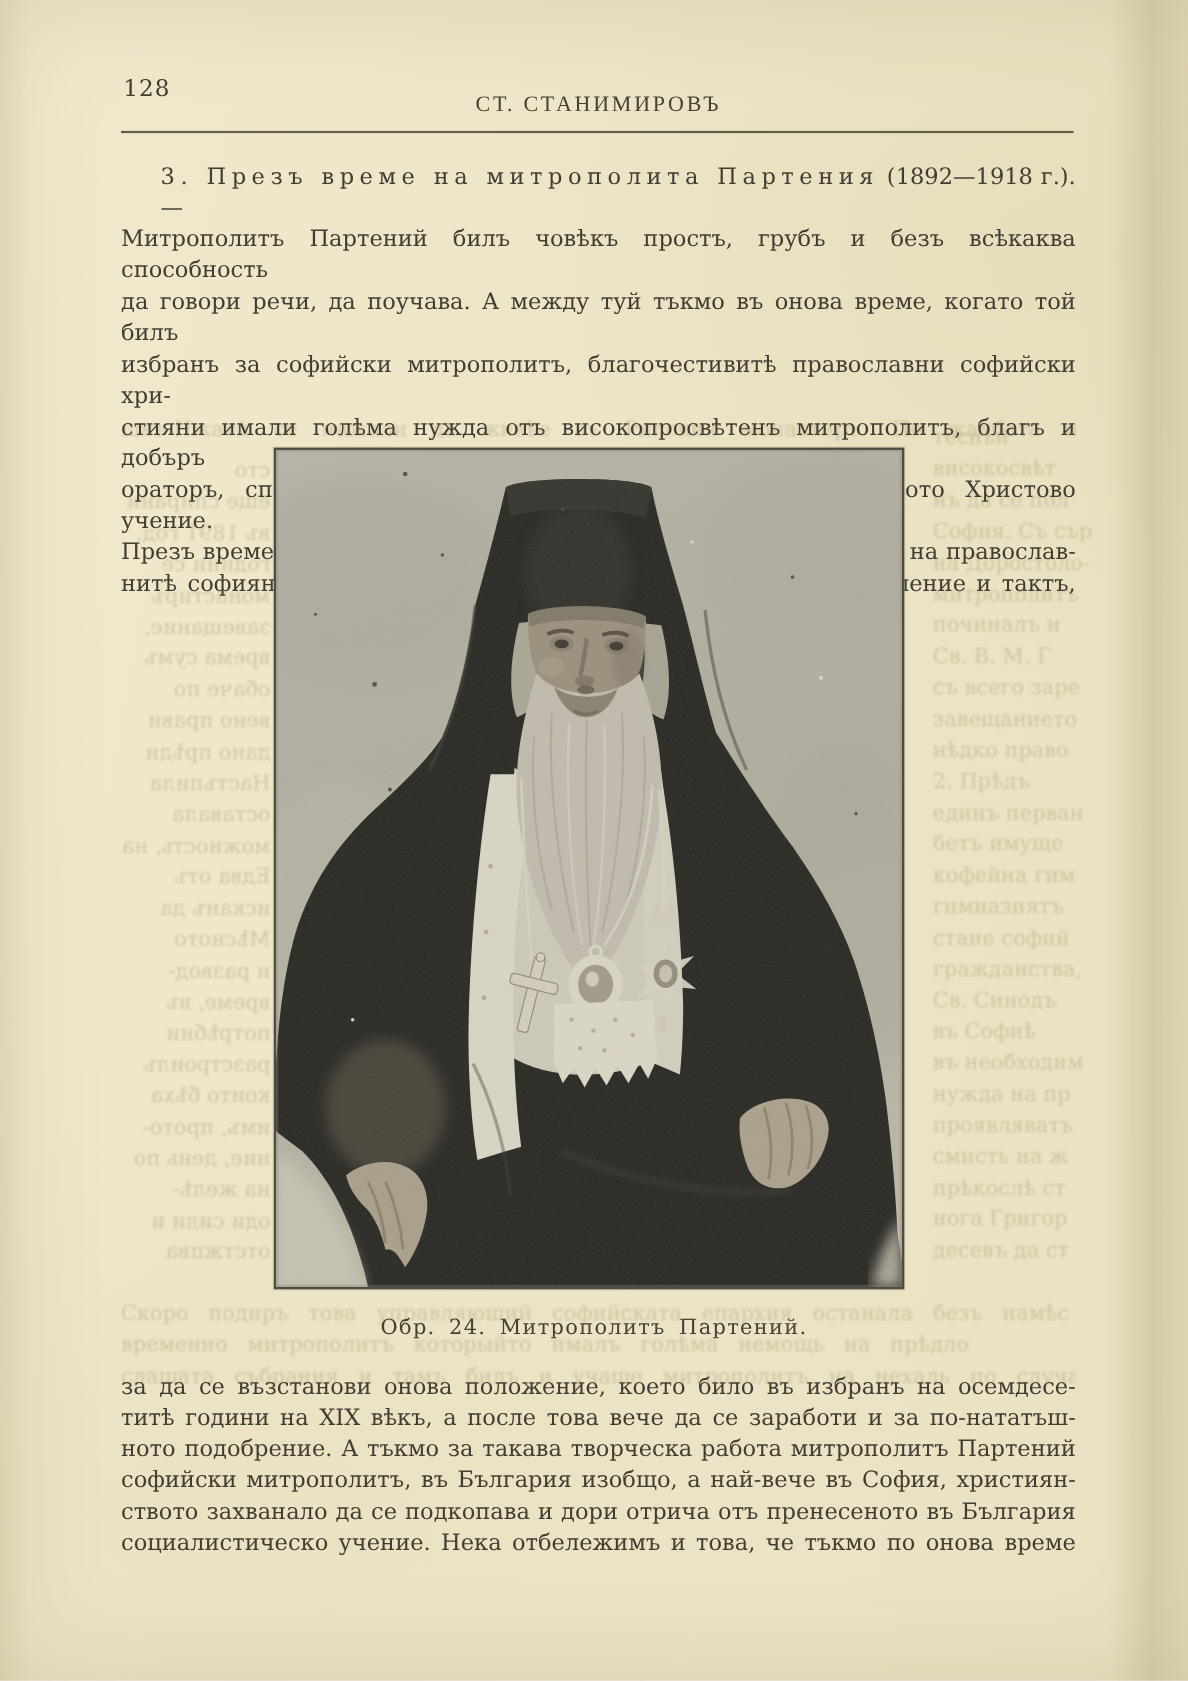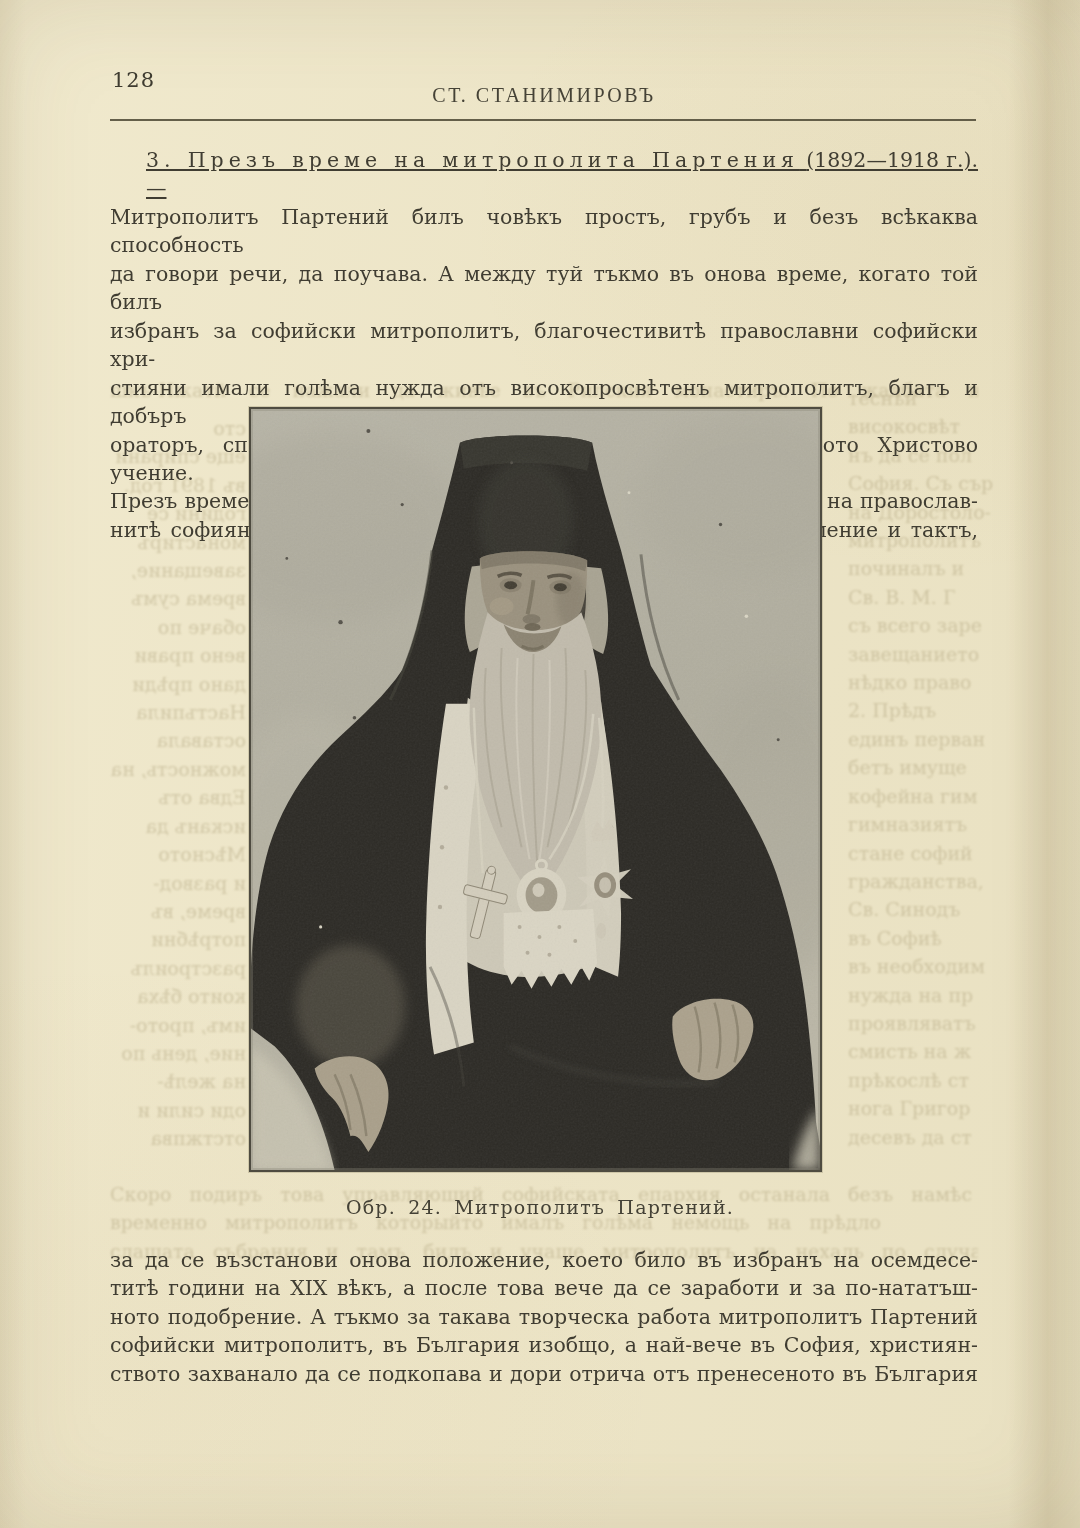--- a/index.html
+++ b/index.html
@@ -16,21 +16,21 @@
   
   #page-num{left:112px;top:68px;font-size:21px;letter-spacing:1px;}
   #running-title{left:110px;top:84px;width:868px;text-align:center;
     font-size:20px;letter-spacing:2.5px;color:#45423６;color:#454236;font-family:Liberation Serif, serif;}
   #header-rule{left:110px;top:119px;width:866px;height:2px;background:#4b4733;opacity:.85;}
   
   .textblock{left:110px;width:868px;font-size:20.5px;line-height:28.45px;color:#403d32;}
   #para-1{top:146px;}
   #para-2{top:1246px;}
   .line{text-align:justify;text-align-last:justify;white-space:normal;}
-  .heading-line{padding-left:36px;text-decoration:underline;}
+  .heading-line{padding-left:36px;}
   .sp{letter-spacing:5px;}
   
   #portrait{left:249px;top:407px;width:569px;height:761px;border:2px solid #4e4b40;
     background:#b3b0a2;box-shadow:0 0 0 1px rgba(120,110,80,.25);}
   #portrait svg{display:block;width:100%;height:100%;}
   #fig-caption{left:106px;top:1196px;width:868px;text-align:center;
     font-size:19px;letter-spacing:1.2px;word-spacing:5px;color:#44413６;color:#444136;}
   
   .ghost{color:#a89b74;opacity:.42;filter:blur(0.8px);font-size:19px;line-height:28.4px;
     pointer-events:none;}
@@ -297,17 +297,18 @@
 </figure>
 
 <div class="abs" id="fig-caption">Обр. 24. Митрополитъ Партений.</div>
 
 <div class="abs textblock" id="para-2">
     <div class="line">за да се възстанови онова положение, което било въ избранъ на осемдесе-</div>
     <div class="line">титѣ години на XIX вѣкъ, а после това вече да се заработи и за по-нататъш-</div>
     <div class="line">ното подобрение. А тъкмо за такава творческа работа митрополитъ Партений</div>
     <div class="line">софийски митрополитъ, въ България изобщо, а най-вече въ София, християн-</div>
     <div class="line">ството захванало да се подкопава и дори отрича отъ пренесеното въ България</div>
+    <div class="line">социалистическо учение. Нека отбележимъ и това, че тъкмо по онова време</div>
   </div>
 
 <div class="abs" id="edge-right"></div>
 <div class="abs" id="edge-left"></div>
 <div class="abs" id="vignette"></div>
 
 </body></html>

